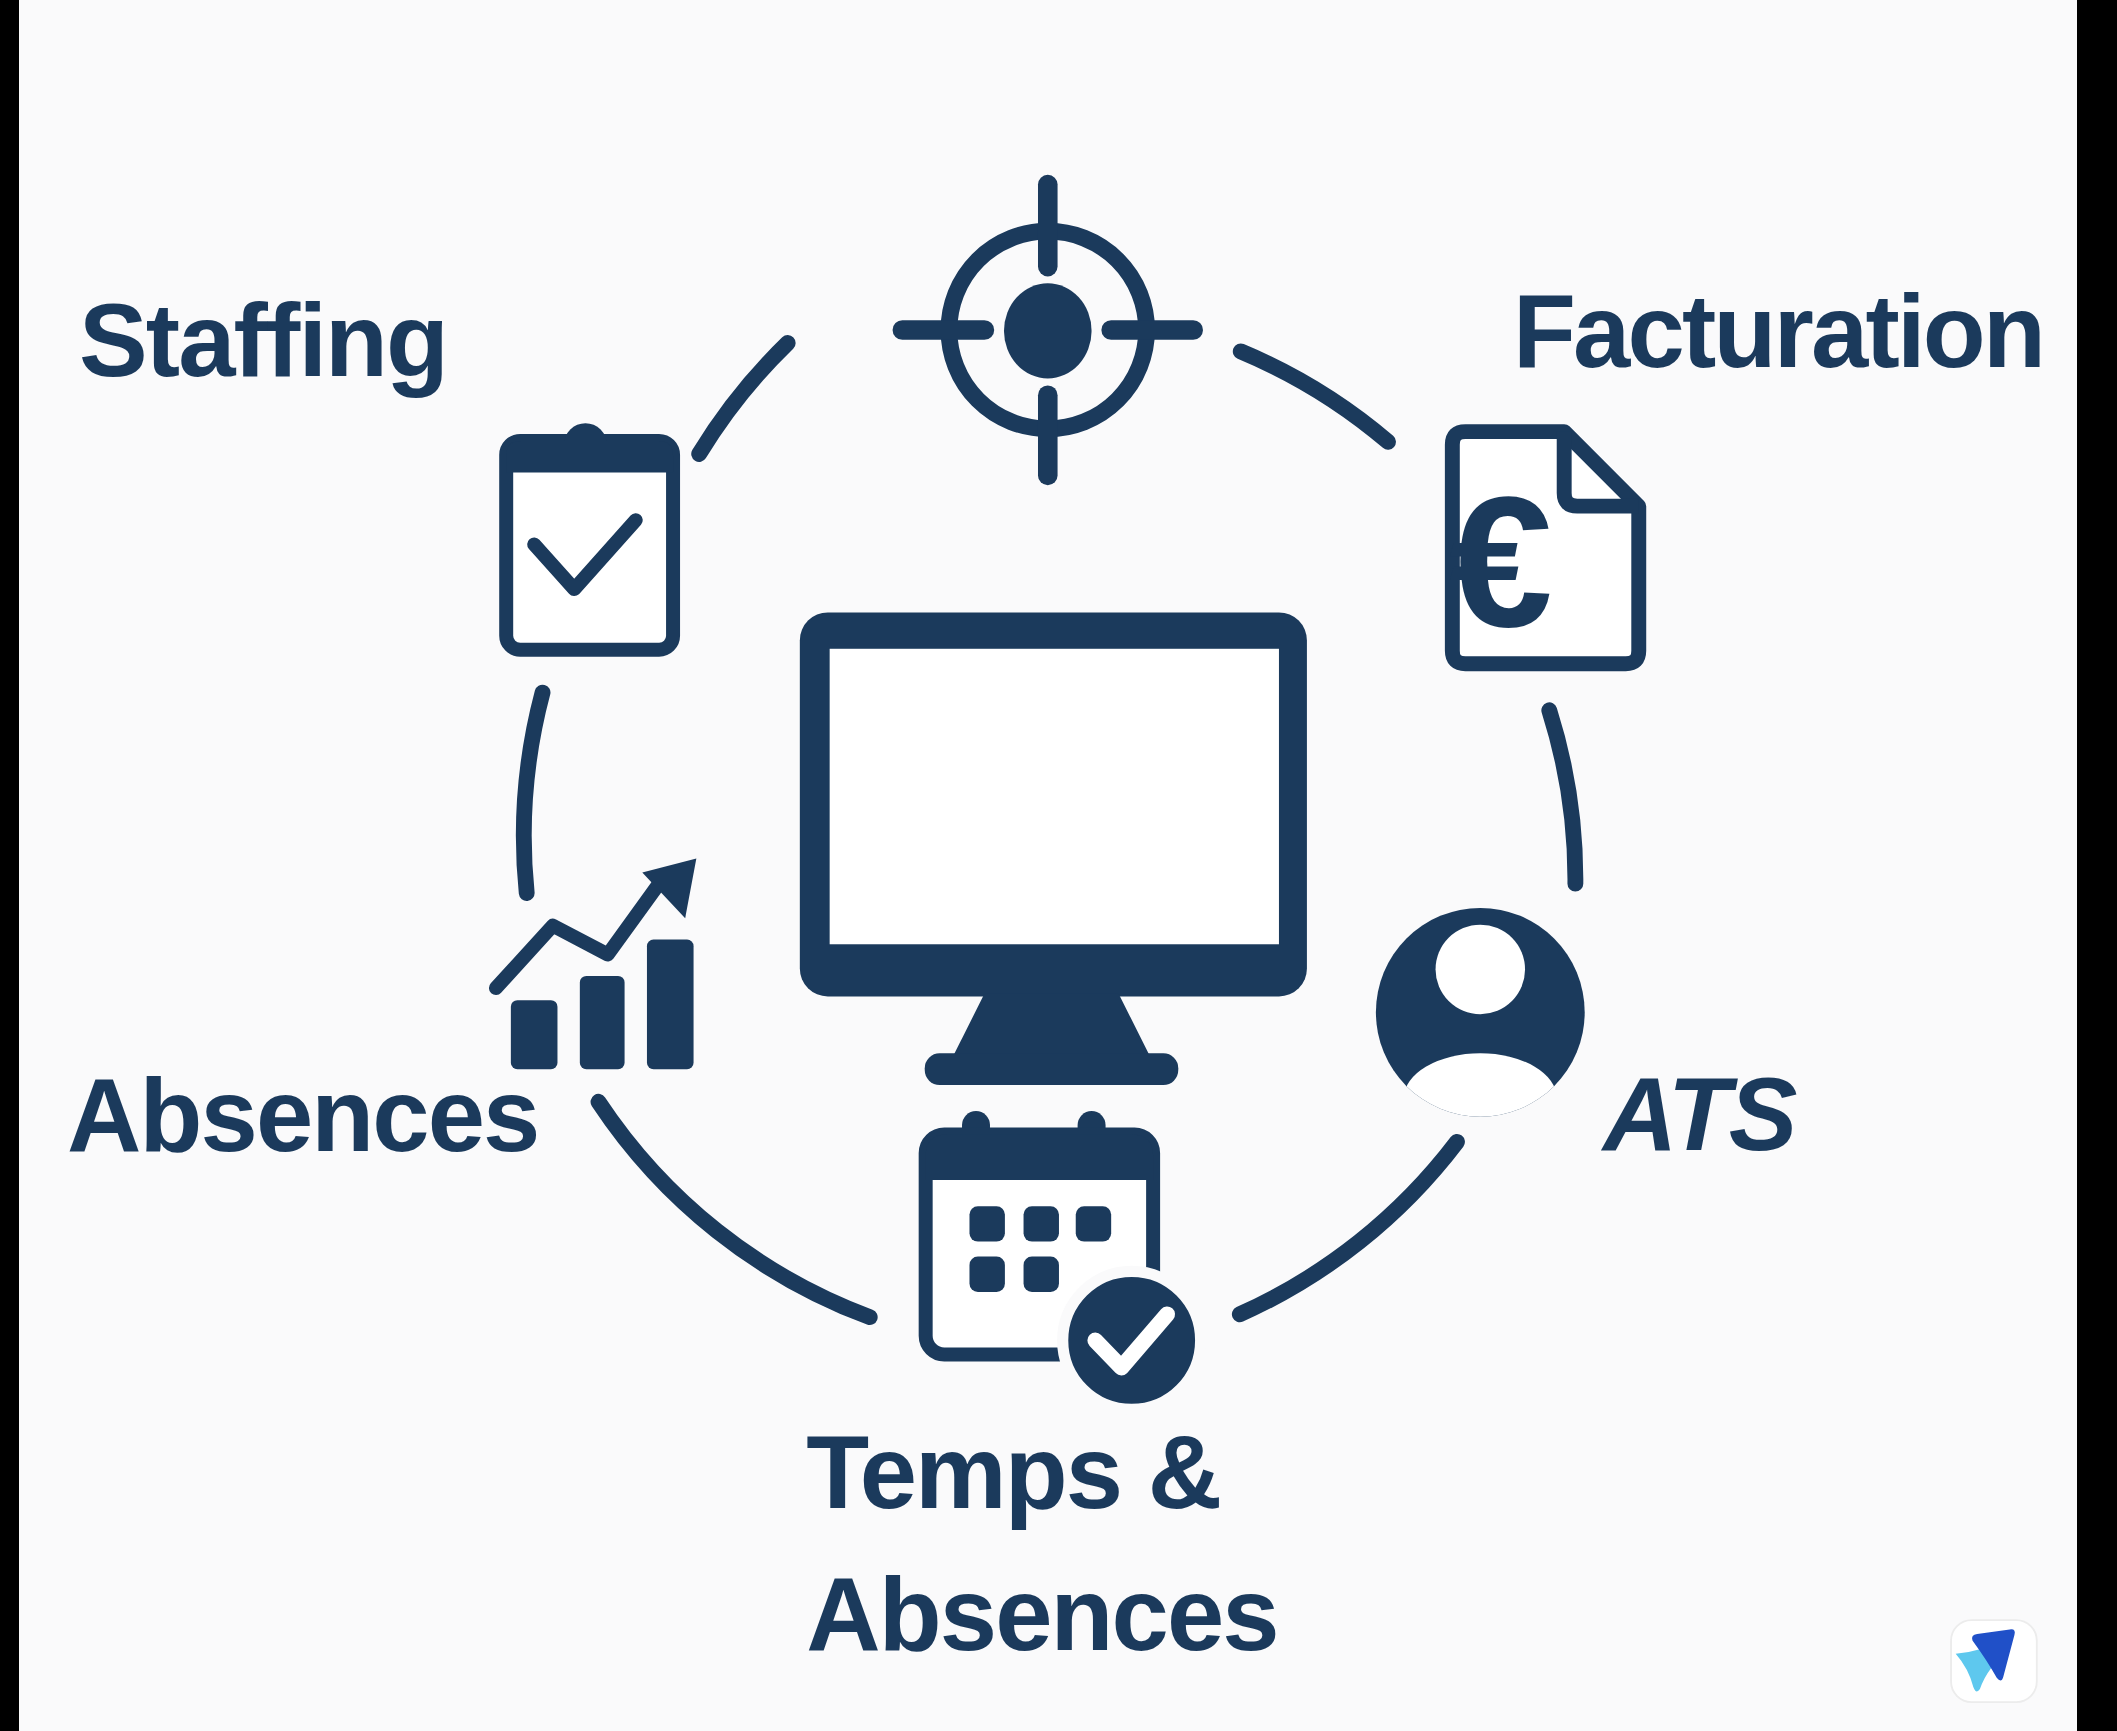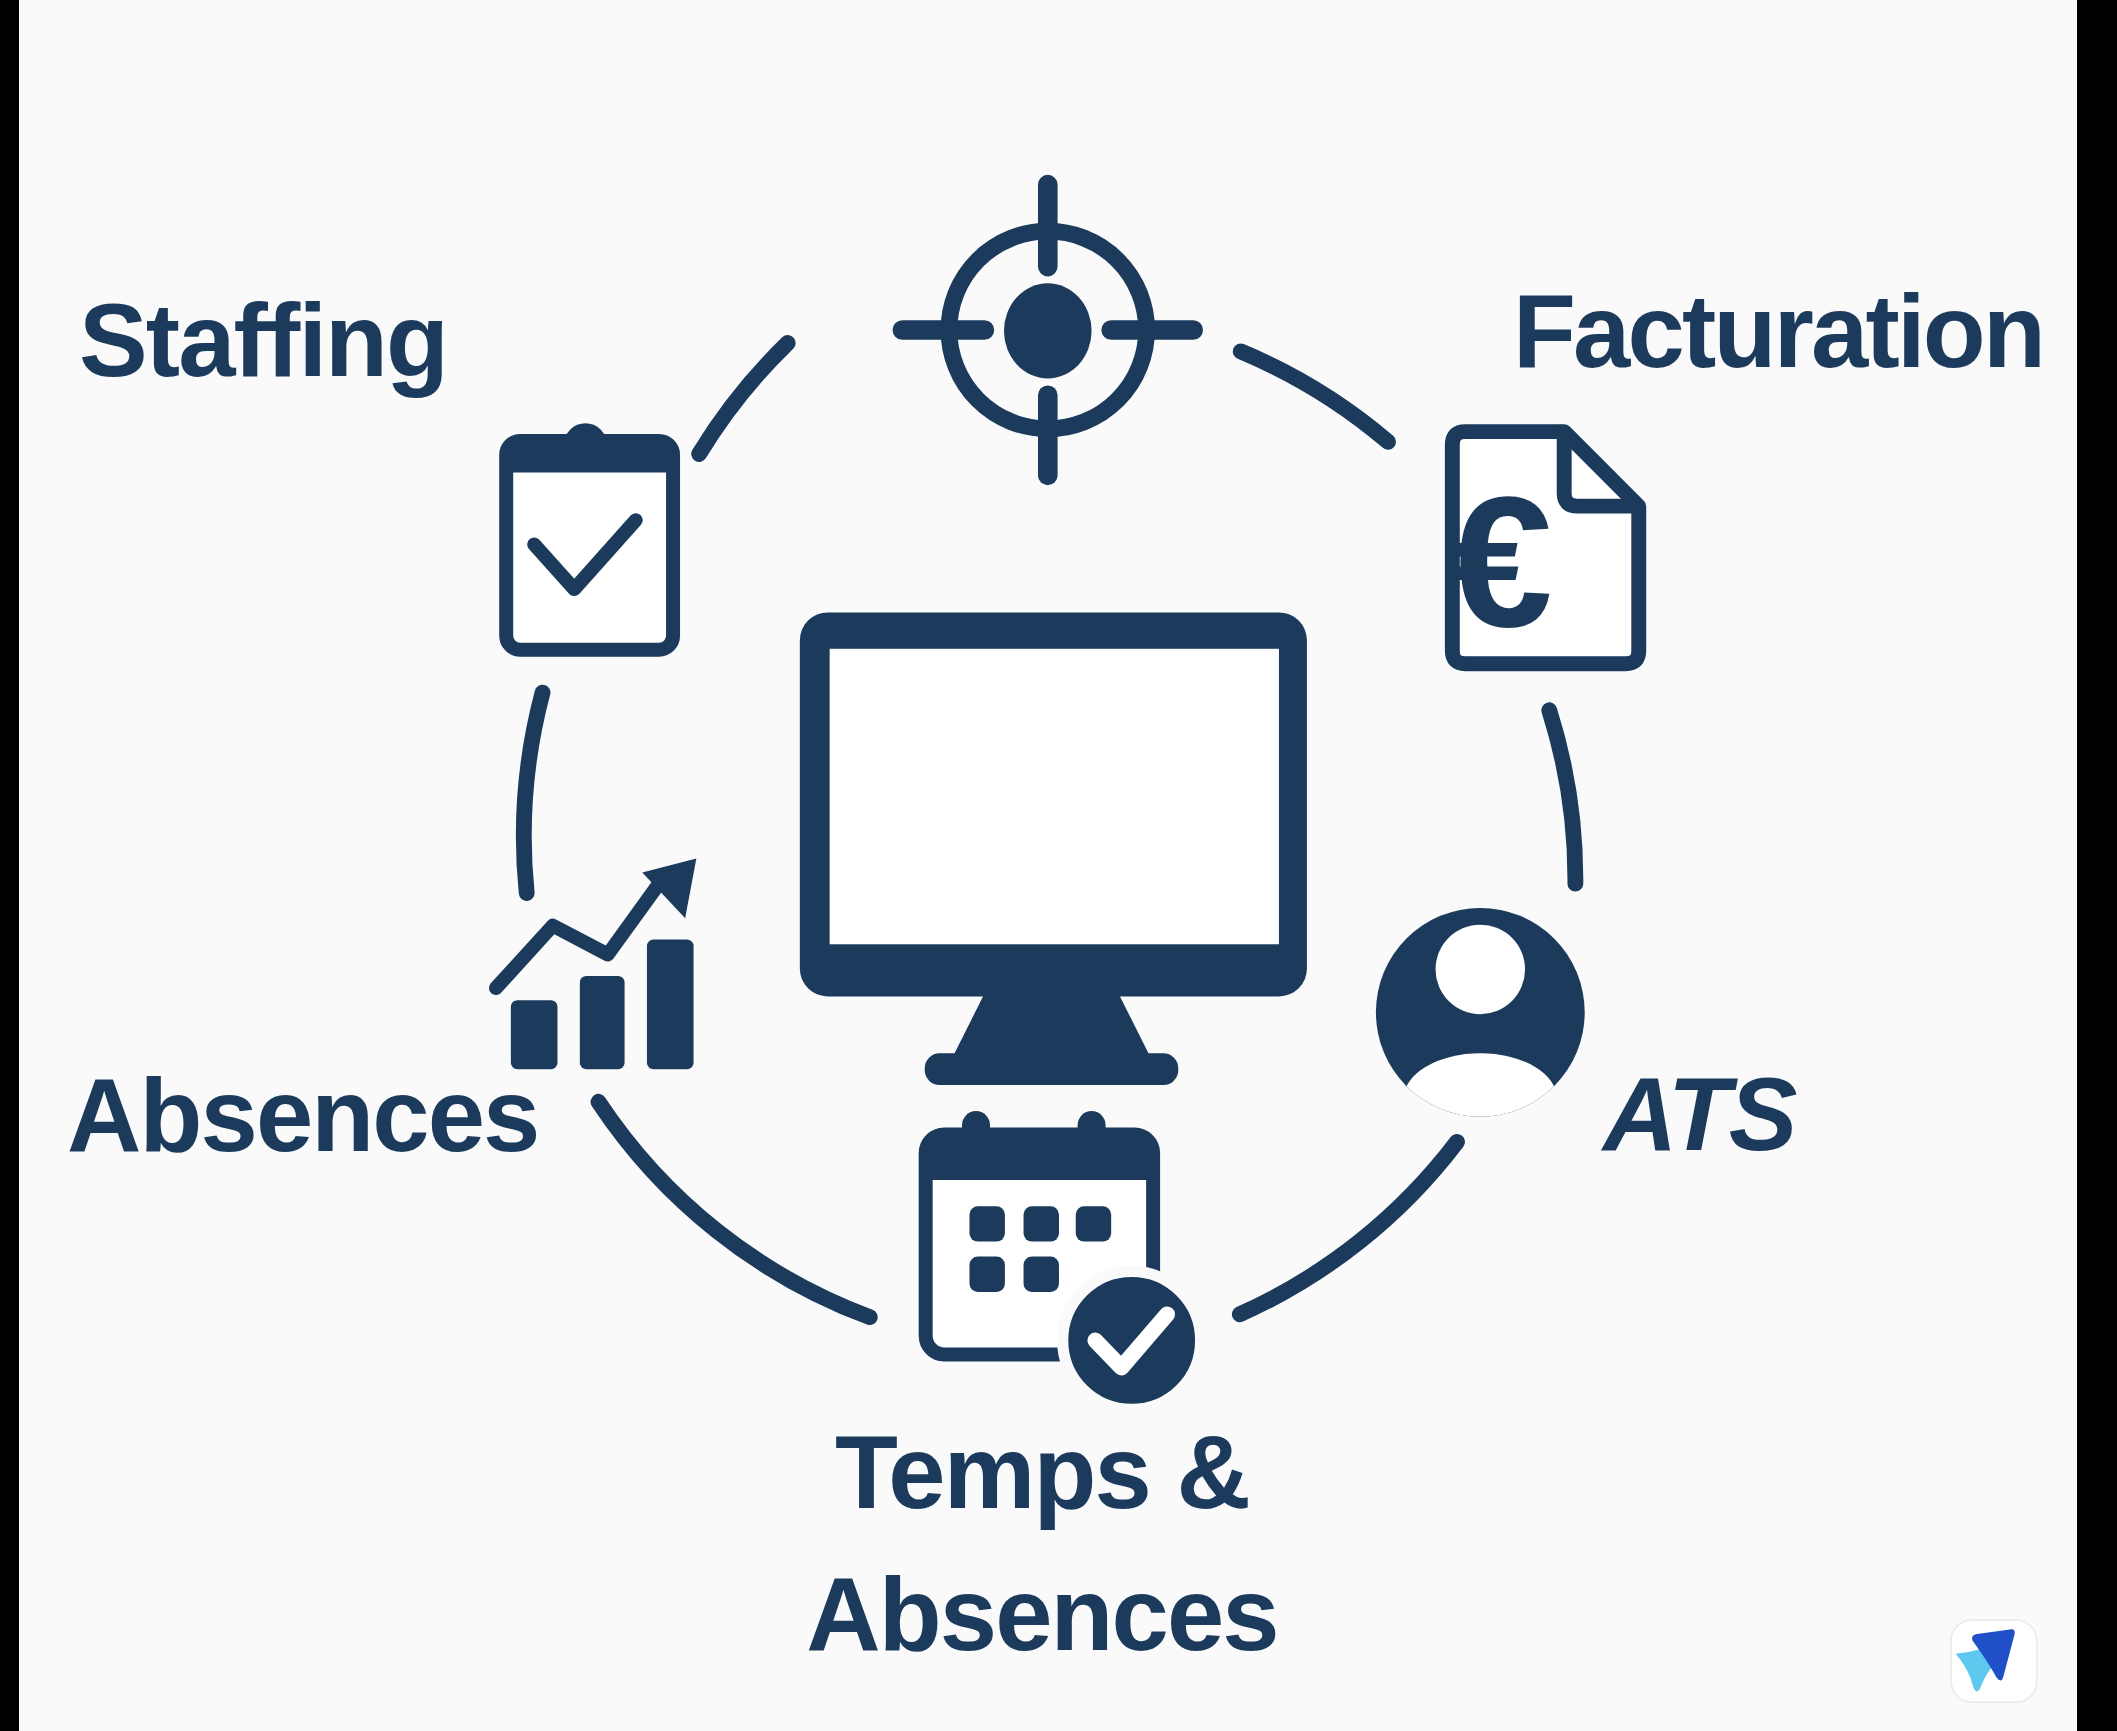--- a/index.html
+++ b/index.html
@@ -22,21 +22,21 @@
     letter-spacing:-1.9px;
     white-space:nowrap;
     line-height:1.0;
   }
   .label .line{display:block;}
   .label-crm{left:1070px;top:58px;transform:translateX(-50%);}
   .label-projets{left:79px;top:276px;line-height:129px;}
   .label-facturation{left:1513px;top:280px;letter-spacing:-2.8px;}
   .label-ats{left:1603px;top:1063px;font-style:italic;}
   .label-reporting{left:67px;top:1064px;}
-  .label-temps{left:1042px;top:1402px;transform:translateX(-50%);text-align:center;line-height:142px;}
+  .label-temps{left:1042px;top:1402px;transform:translateX(-50%);line-height:142px;}
 </style>
 </head>
 <body>
 
 <div class="stage">
 
   <svg class="diagram-svg" viewBox="0 0 2271 1857">
     <defs>
       <clipPath id="personClip">
           <circle cx="1588" cy="1086" r="112"></circle>

